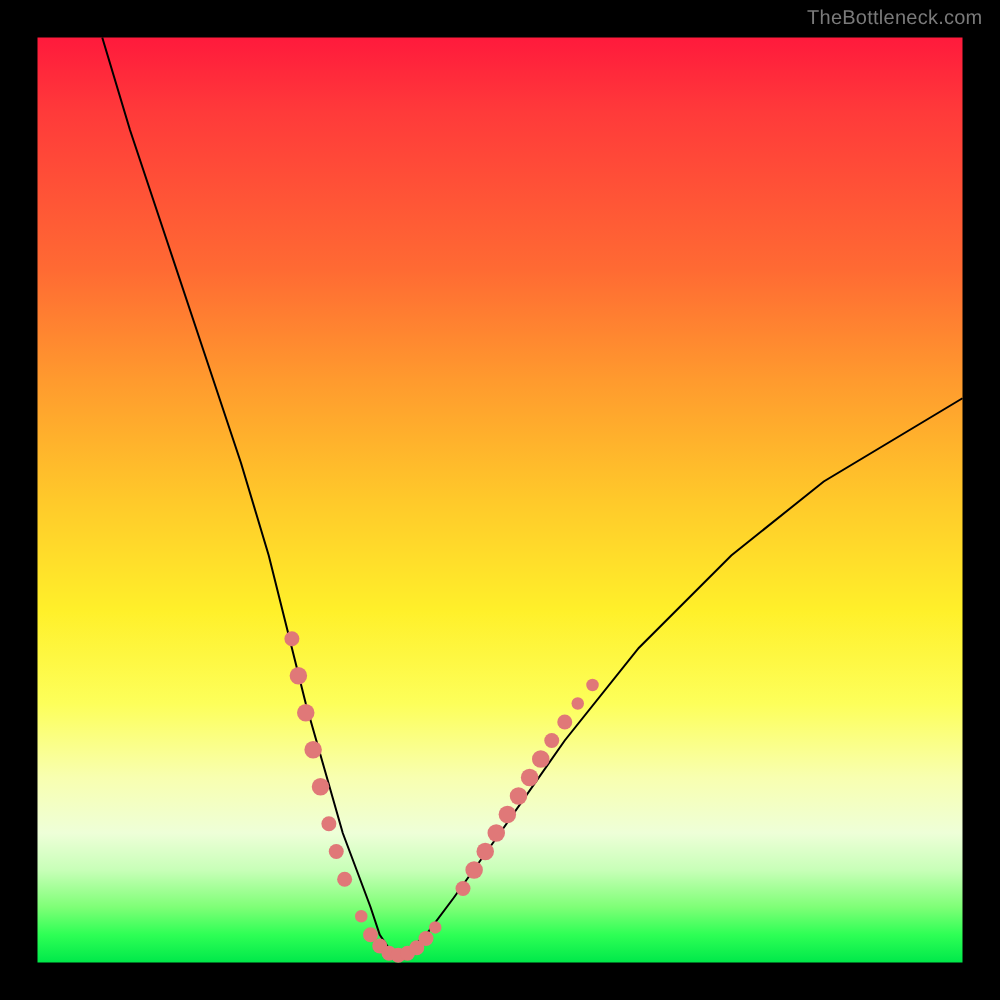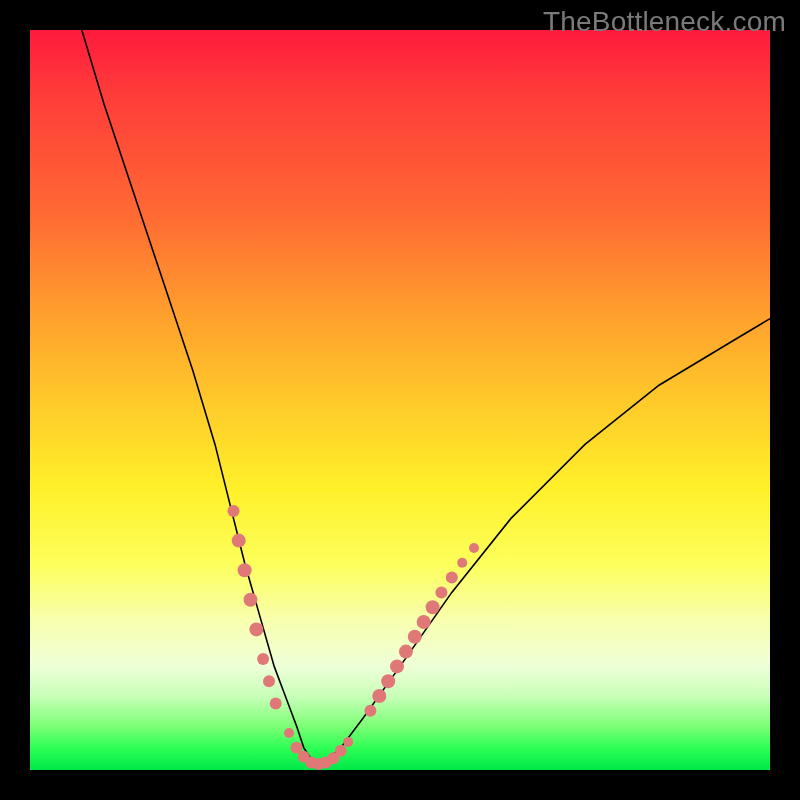--- a/index.html
+++ b/index.html
@@ -39,21 +39,21 @@
       #7fff77 94%,
       #2eff55 97%,
       #00e84a 100%
     );
   }
   .watermark {
     position: absolute;
     top: 6px;
     right: 14px;
     color: #7a7a7a;
-    font-size: 28px;
+    font-size: 16px;
     font-weight: 400;
     letter-spacing: 0.2px;
     user-select: none;
   }
   svg.curve {
     position: absolute;
     left: 0;
     top: 0;
     width: 740px;
     height: 740px;

